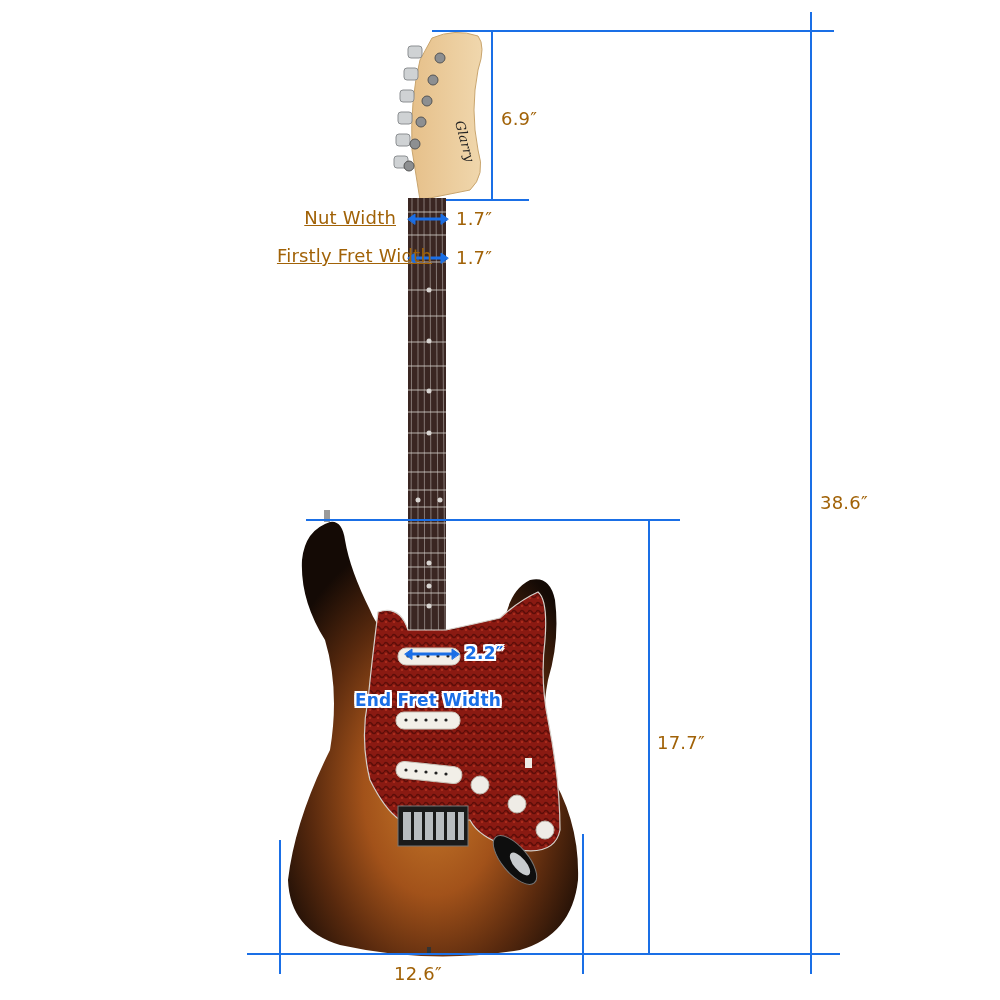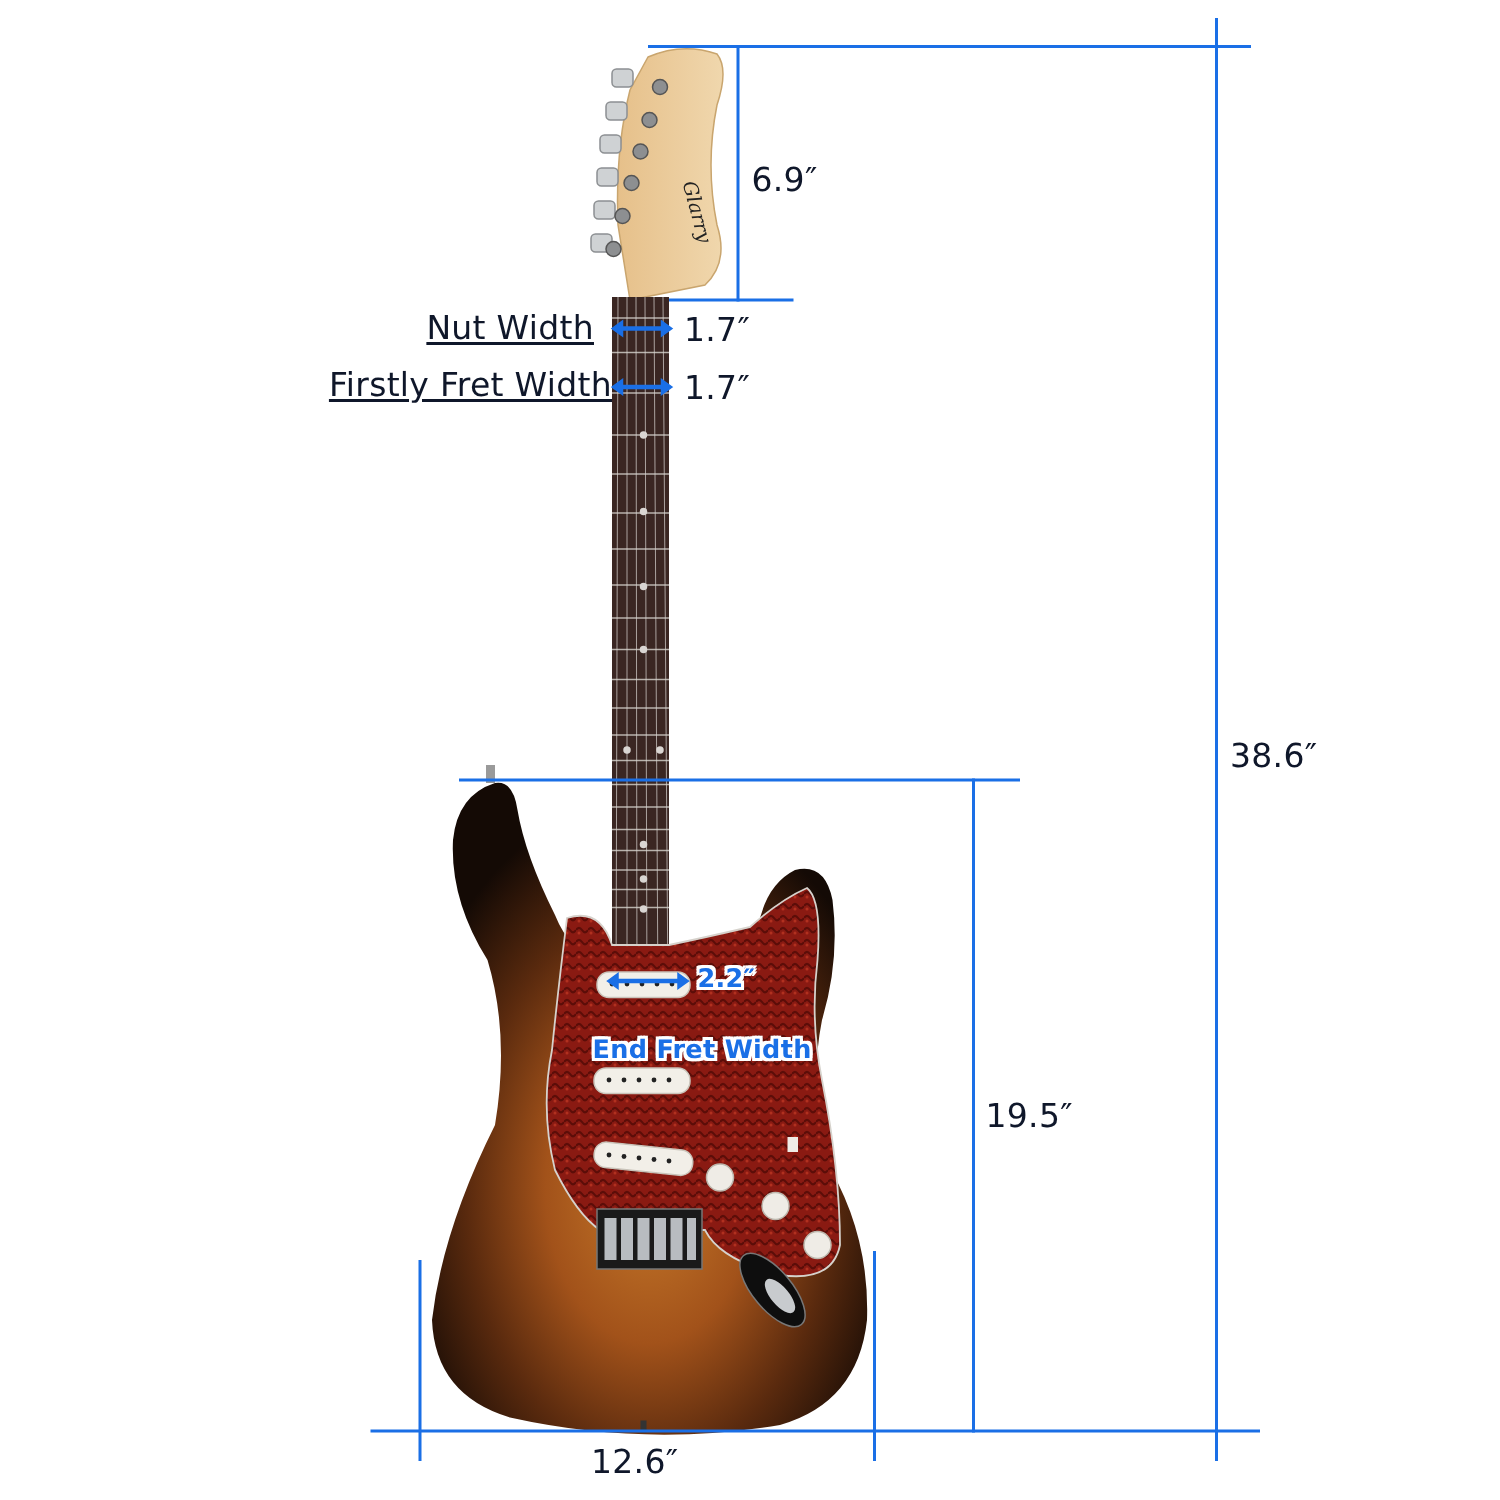--- a/index.html
+++ b/index.html
@@ -1,19 +1,19 @@
 <!DOCTYPE html>
 <html><head>
 <meta charset="utf-8">
 <style>
   html,body{margin:0;padding:0;background:#ffffff;}
   body{width:1000px;height:1000px;position:relative;overflow:hidden;font-family:"DejaVu Sans", sans-serif;}
   .stage{position:absolute;left:0;top:0;width:1000px;height:1000px;}
   .dim-line{position:absolute;background:#1a6fe6;}
-  .label{position:absolute;color:#0f172a;font-size:22px;white-space:nowrap;letter-spacing:0.2px;}
+  .label{position:absolute;color:#a16207;font-size:18px;white-space:nowrap;letter-spacing:0.2px;}
   .label.right{text-align:right;text-decoration:underline;}
   .label.outlined{color:#1a6fe6;font-weight:bold;font-size:17px;
     text-shadow:-2px -2px 0 #fff,2px -2px 0 #fff,-2px 2px 0 #fff,2px 2px 0 #fff,0 -2px 0 #fff,0 2px 0 #fff,-2px 0 0 #fff,2px 0 0 #fff;}
   svg{position:absolute;left:0;top:0;}
 </style>
 </head>
 <body>
 
 <div class="stage">
 
@@ -183,22 +183,22 @@
       <path d="M405 654 l7 -5 v10 z" stroke-width="1"></path>
       <path d="M459 654 l-7 -5 v10 z" stroke-width="1"></path>
     </g>
   </svg>
 
   <div class="label" style="left:501px;top:108px;">6.9″</div>
 
   <div class="label right" style="right:604px;top:207px;">Nut Width</div>
   <div class="label" style="left:456px;top:208px;">1.7″</div>
 
-  <div class="label right" style="right:592px;top:245px;">Firstly Fret Width</div>
+  <div class="label right" style="right:568px;top:245px;">Firstly Fret Width</div>
   <div class="label" style="left:456px;top:247px;">1.7″</div>
 
   <div class="label outlined" style="left:465px;top:643px;">2.2″</div>
-  <div class="label outlined" style="left:355px;top:690px;margin-left:40px;">End Fret Width</div>
+  <div class="label outlined" style="left:355px;top:690px;">End Fret Width</div>
 
   <div class="label" style="left:820px;top:492px;text-align:center;">38.6″</div>
-  <div class="label" style="left:657px;top:732px;">19.5″</div>
+  <div class="label" style="left:657px;top:732px;">17.7″</div>
   <div class="label" style="left:394px;top:963px;">12.6″</div>
 </div>
 
 </body></html>

